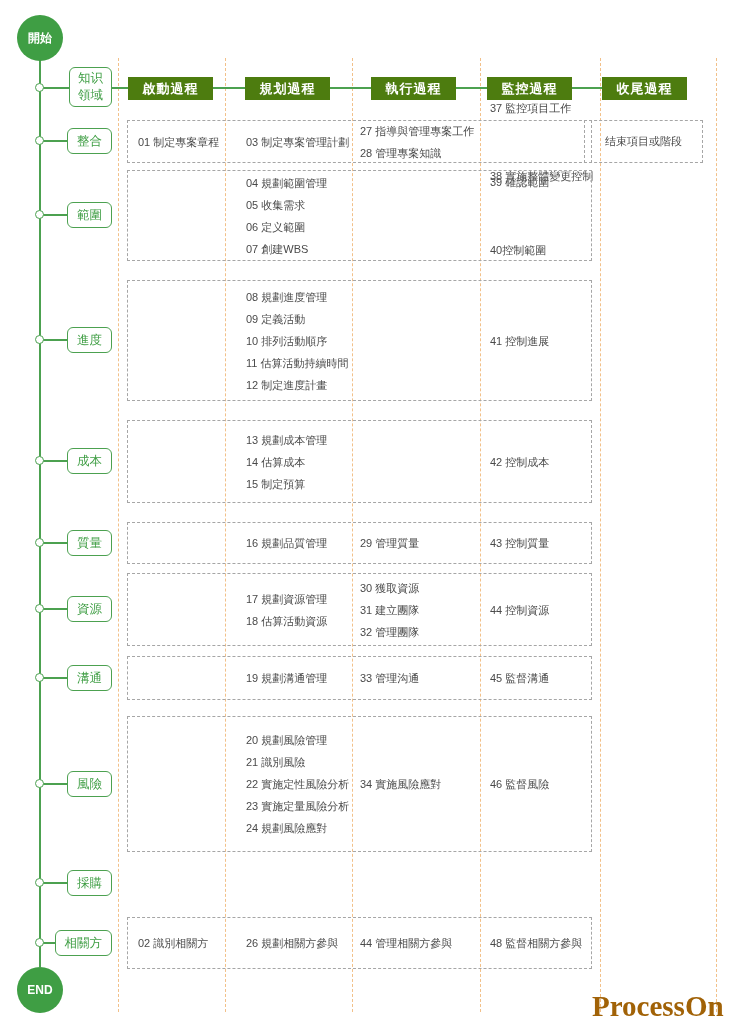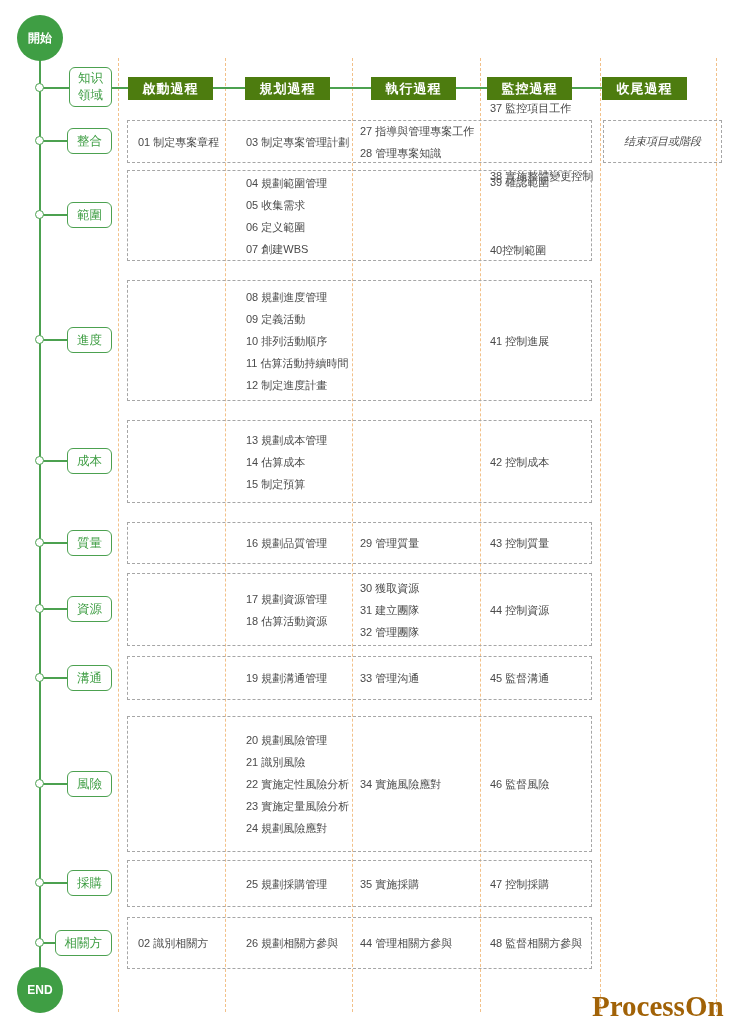--- a/index.html
+++ b/index.html
@@ -19,22 +19,22 @@
           background:#fff;border:1.6px solid #4ca150;border-radius:6px;color:#3f9e44;
           font-size:12.5px;padding:2px 9px;white-space:nowrap;margin-left:32px;}
   .corner{position:absolute;right:628px;top:67px;background:#fff;border:1.6px solid #4ca150;border-radius:6px;
           color:#3f9e44;font-size:12.5px;padding:2px 8px;text-align:center;line-height:17px;}
   .hconn{position:absolute;top:87px;height:2px;background:#4ca150;}
   .pgheader{position:absolute;top:77px;width:85px;height:23px;background:#4d7c0f;border-radius:0;color:#fff;
             font-weight:bold;font-size:13px;display:flex;align-items:center;justify-content:center;letter-spacing:1px;}
 
   
   .rowbox{position:absolute;left:127px;width:465px;border:1px dashed #a6a6a6;box-sizing:border-box;}
-  .closebox{position:absolute;left:603px;width:119px;border:1px dashed #a6a6a6;box-sizing:border-box;
-            display:flex;align-items:center;justify-content:center;font-style:italic;}
+  .closebox{position:absolute;left:584px;width:119px;border:1px dashed #a6a6a6;box-sizing:border-box;
+            display:flex;align-items:center;justify-content:center;}
   .cell{position:absolute;top:0;bottom:0;display:flex;flex-direction:column;justify-content:center;box-sizing:border-box;}
   .c-init{left:0;width:98px;padding-left:10px;}
   .c-plan{left:98px;width:127px;padding-left:20px;}
   .c-exec{left:225px;width:127px;padding-left:7px;}
   .c-mon{left:353px;width:112px;padding-left:9px;gap:46px;}
   .line{font-size:11px;line-height:14px;margin:4px 0;color:#4a4a4a;white-space:nowrap;}
   .closetext{font-size:11px;color:#4a4a4a;}
 
   .watermark{position:absolute;left:592px;top:990px;font-family:"Liberation Serif","DejaVu Serif",serif;
              font-weight:bold;font-size:29px;color:#a16207;}
@@ -212,31 +212,20 @@
       <div class="line">24 規劃風險應對</div>
     </div>
     <div class="cell c-exec">
       <div class="line">34 實施風險應對</div>
     </div>
     <div class="cell c-mon">
       <div class="line">46 監督風險</div>
     </div>
   </div>
 
-  <div class="rowbox" style="top:860px;height:47px">
-    <div class="cell c-plan">
-      <div class="line">25 規劃採購管理</div>
-    </div>
-    <div class="cell c-exec">
-      <div class="line">35 實施採購</div>
-    </div>
-    <div class="cell c-mon">
-      <div class="line">47 控制採購</div>
-    </div>
-  </div>
 
   <div class="rowbox" style="top:917px;height:52px">
     <div class="cell c-init">
       <div class="line">02 識別相關方</div>
     </div>
     <div class="cell c-plan">
       <div class="line">26 規劃相關方參與</div>
     </div>
     <div class="cell c-exec">
       <div class="line">44 管理相關方參與</div>

